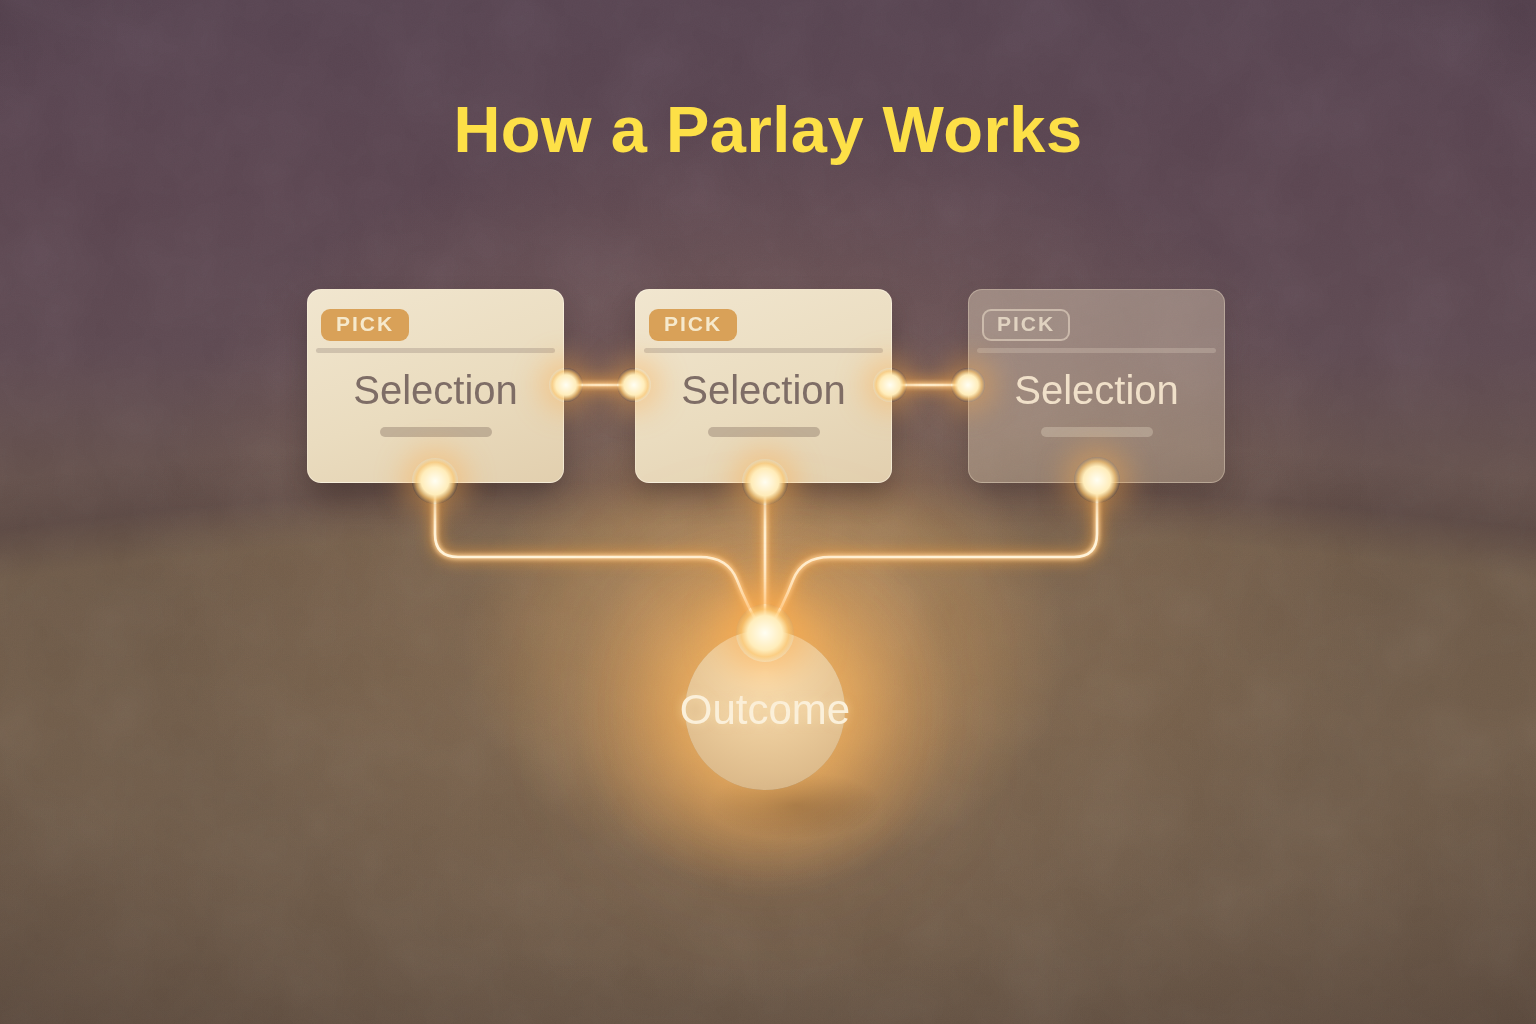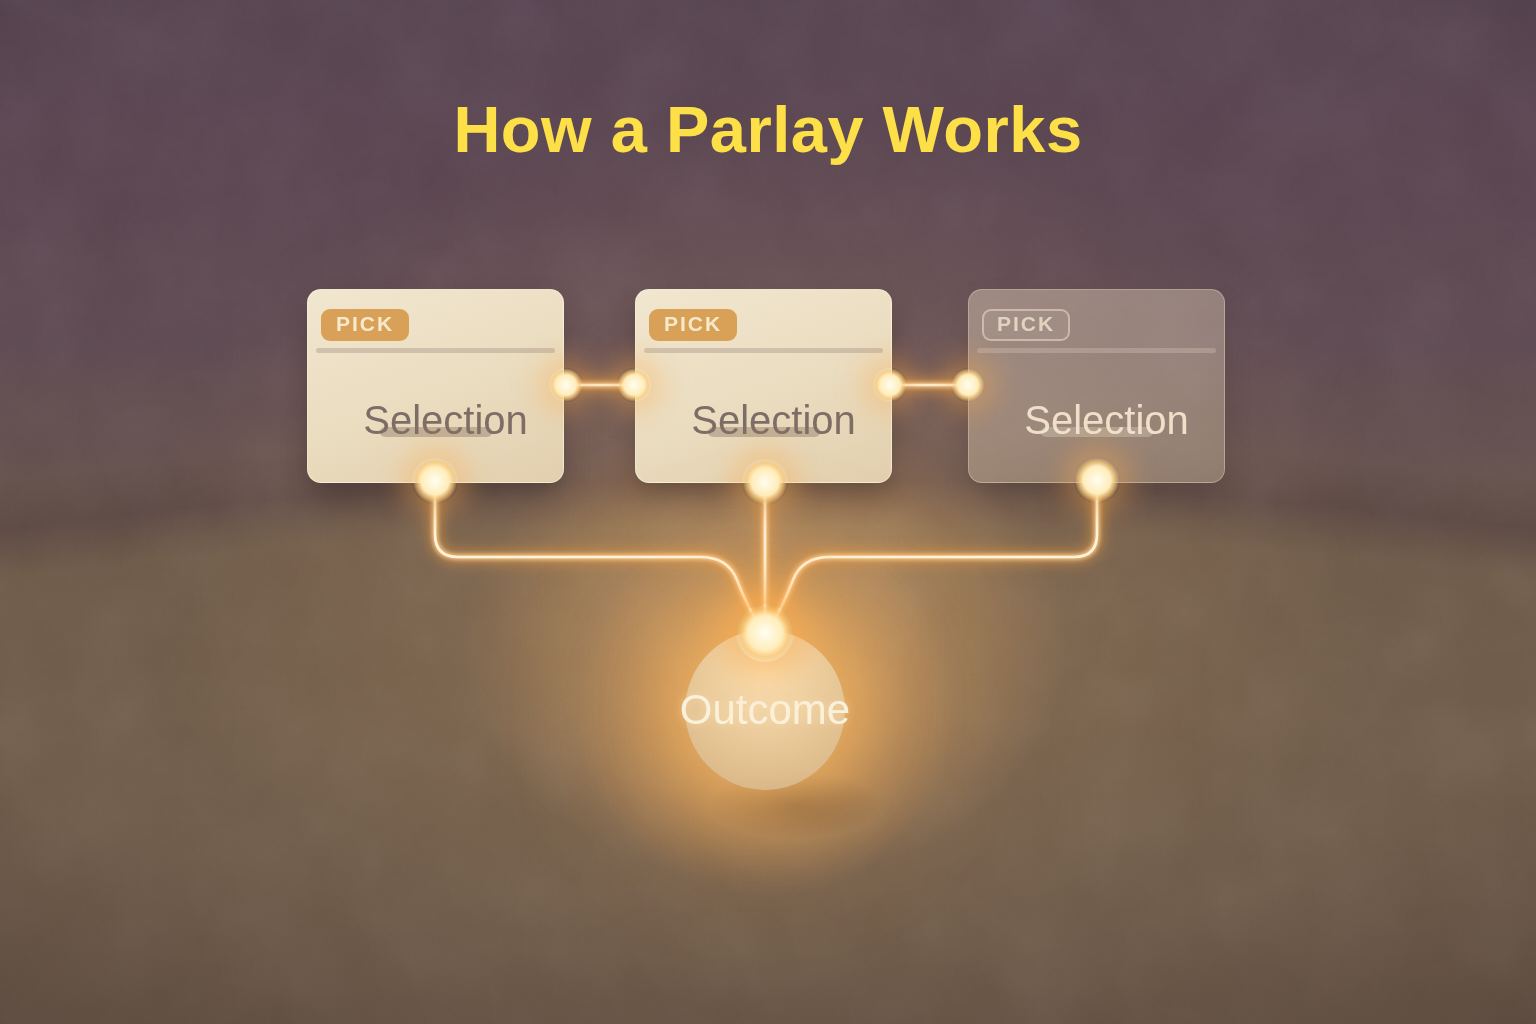--- a/index.html
+++ b/index.html
@@ -79,25 +79,24 @@
   }
   .card-divider {
     position: absolute;
     top: 58px; left: 8px; right: 8px;
     height: 5px; border-radius: 3px;
     background: rgba(128,110,104,0.28);
   }
   .card.ghost .card-divider { background: rgba(246,234,212,0.22); }
   .card-label {
     position: absolute;
-    top: 78px; left: 10px; width: 100%;
+    top: 78px; left: 0; width: 100%;
     text-align: center;
     font-size: 40px;
     color: #7e6d66;
-    margin-top: 30px;
   }
   .card.ghost .card-label { color: rgba(244,229,205,0.95); }
   .card-pill {
     position: absolute;
     top: 137px; left: 50%;
     width: 112px; height: 10px;
     margin-left: -56px;
     border-radius: 6px;
     background: rgba(132,112,98,0.40);
   }

